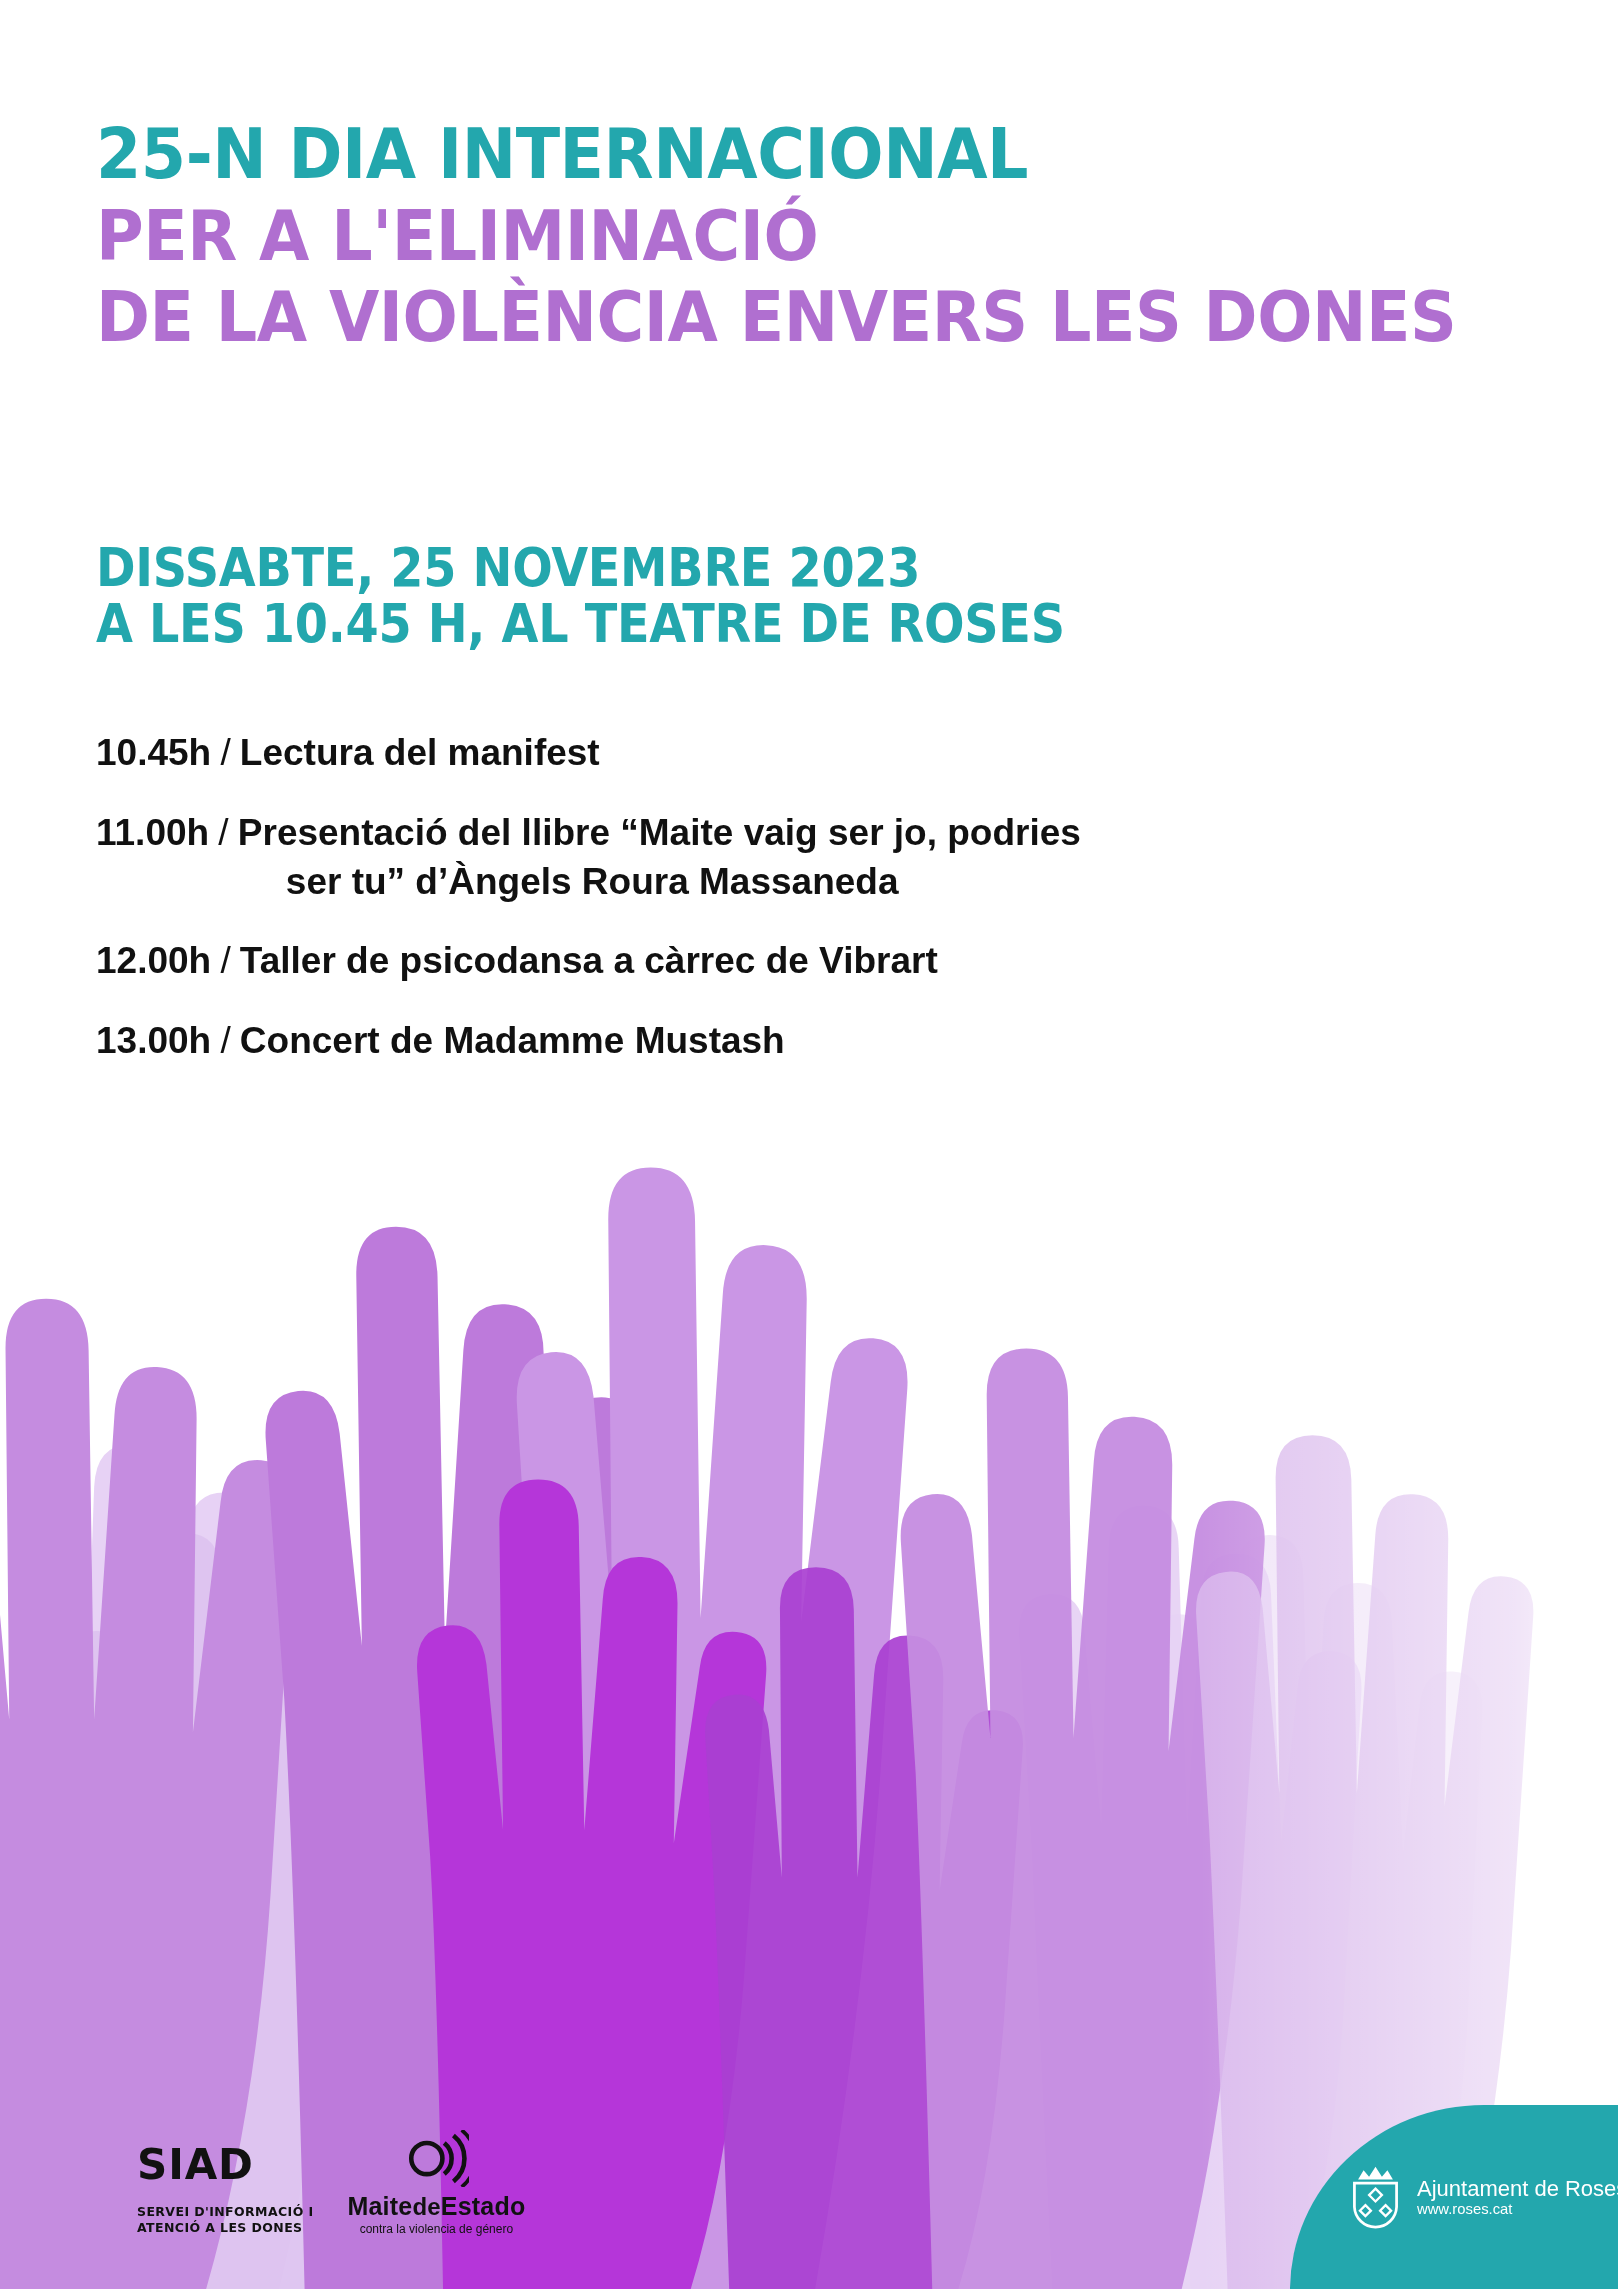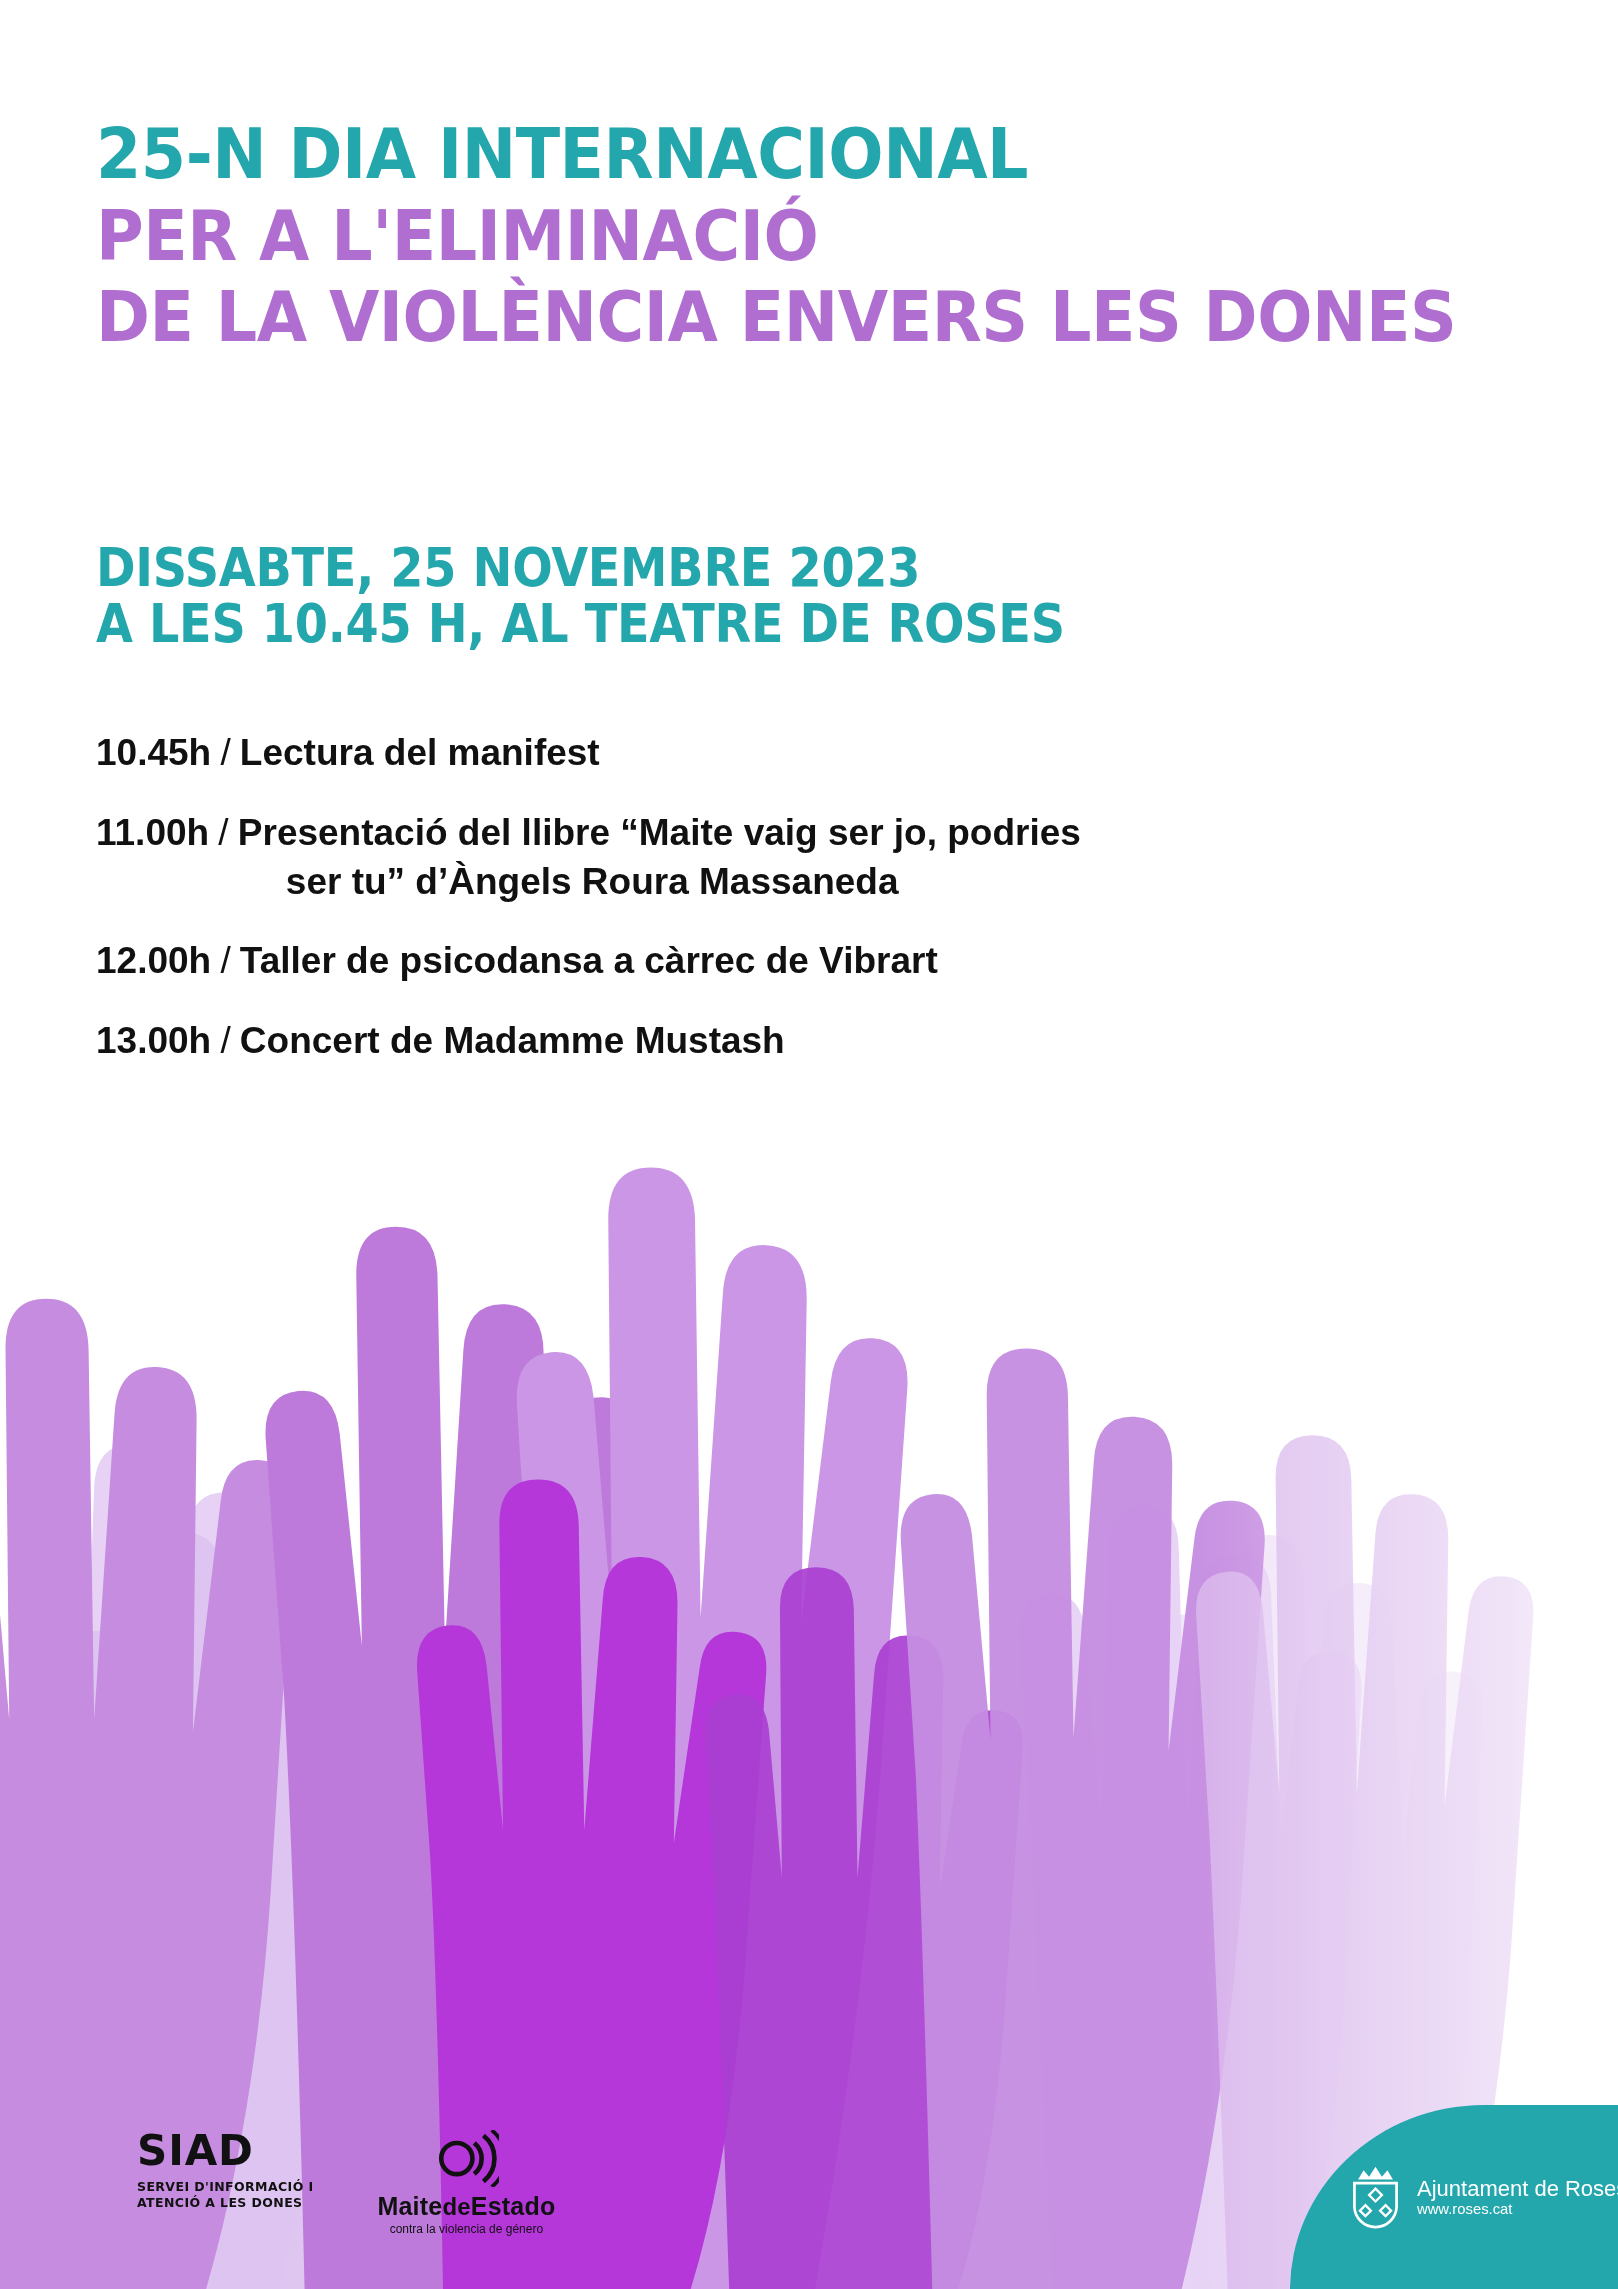--- a/index.html
+++ b/index.html
@@ -120,37 +120,38 @@
     display: block;
     padding-left: 48px;
   }
 
   
   #footer-logos {
     position: absolute;
     left: 137px;
     bottom: 54px;
     display: flex;
-    gap: 64px;
+    align-items: flex-end;
+    gap: 34px;
   }
   .siad-logo { color: #111; }
   .siad-title {
     font-family: "DejaVu Sans", sans-serif;
     font-weight: 700;
     font-size: 42px;
     letter-spacing: 0.9px;
     line-height: 1;
   }
   .siad-sub {
     font-family: "DejaVu Sans", sans-serif;
     font-weight: 700;
     font-size: 12.5px;
     letter-spacing: 0.4px;
     line-height: 1.3;
-    margin-top: 7px;
+    margin-top: 18px;
   }
   .pacto-logo {
     display: flex;
     flex-direction: column;
     align-items: center;
     color: #111;
   }
   .pacto-mark { margin-bottom: 3.7px; }
   .pacto-title {
     font-family: "Liberation Sans", sans-serif;

